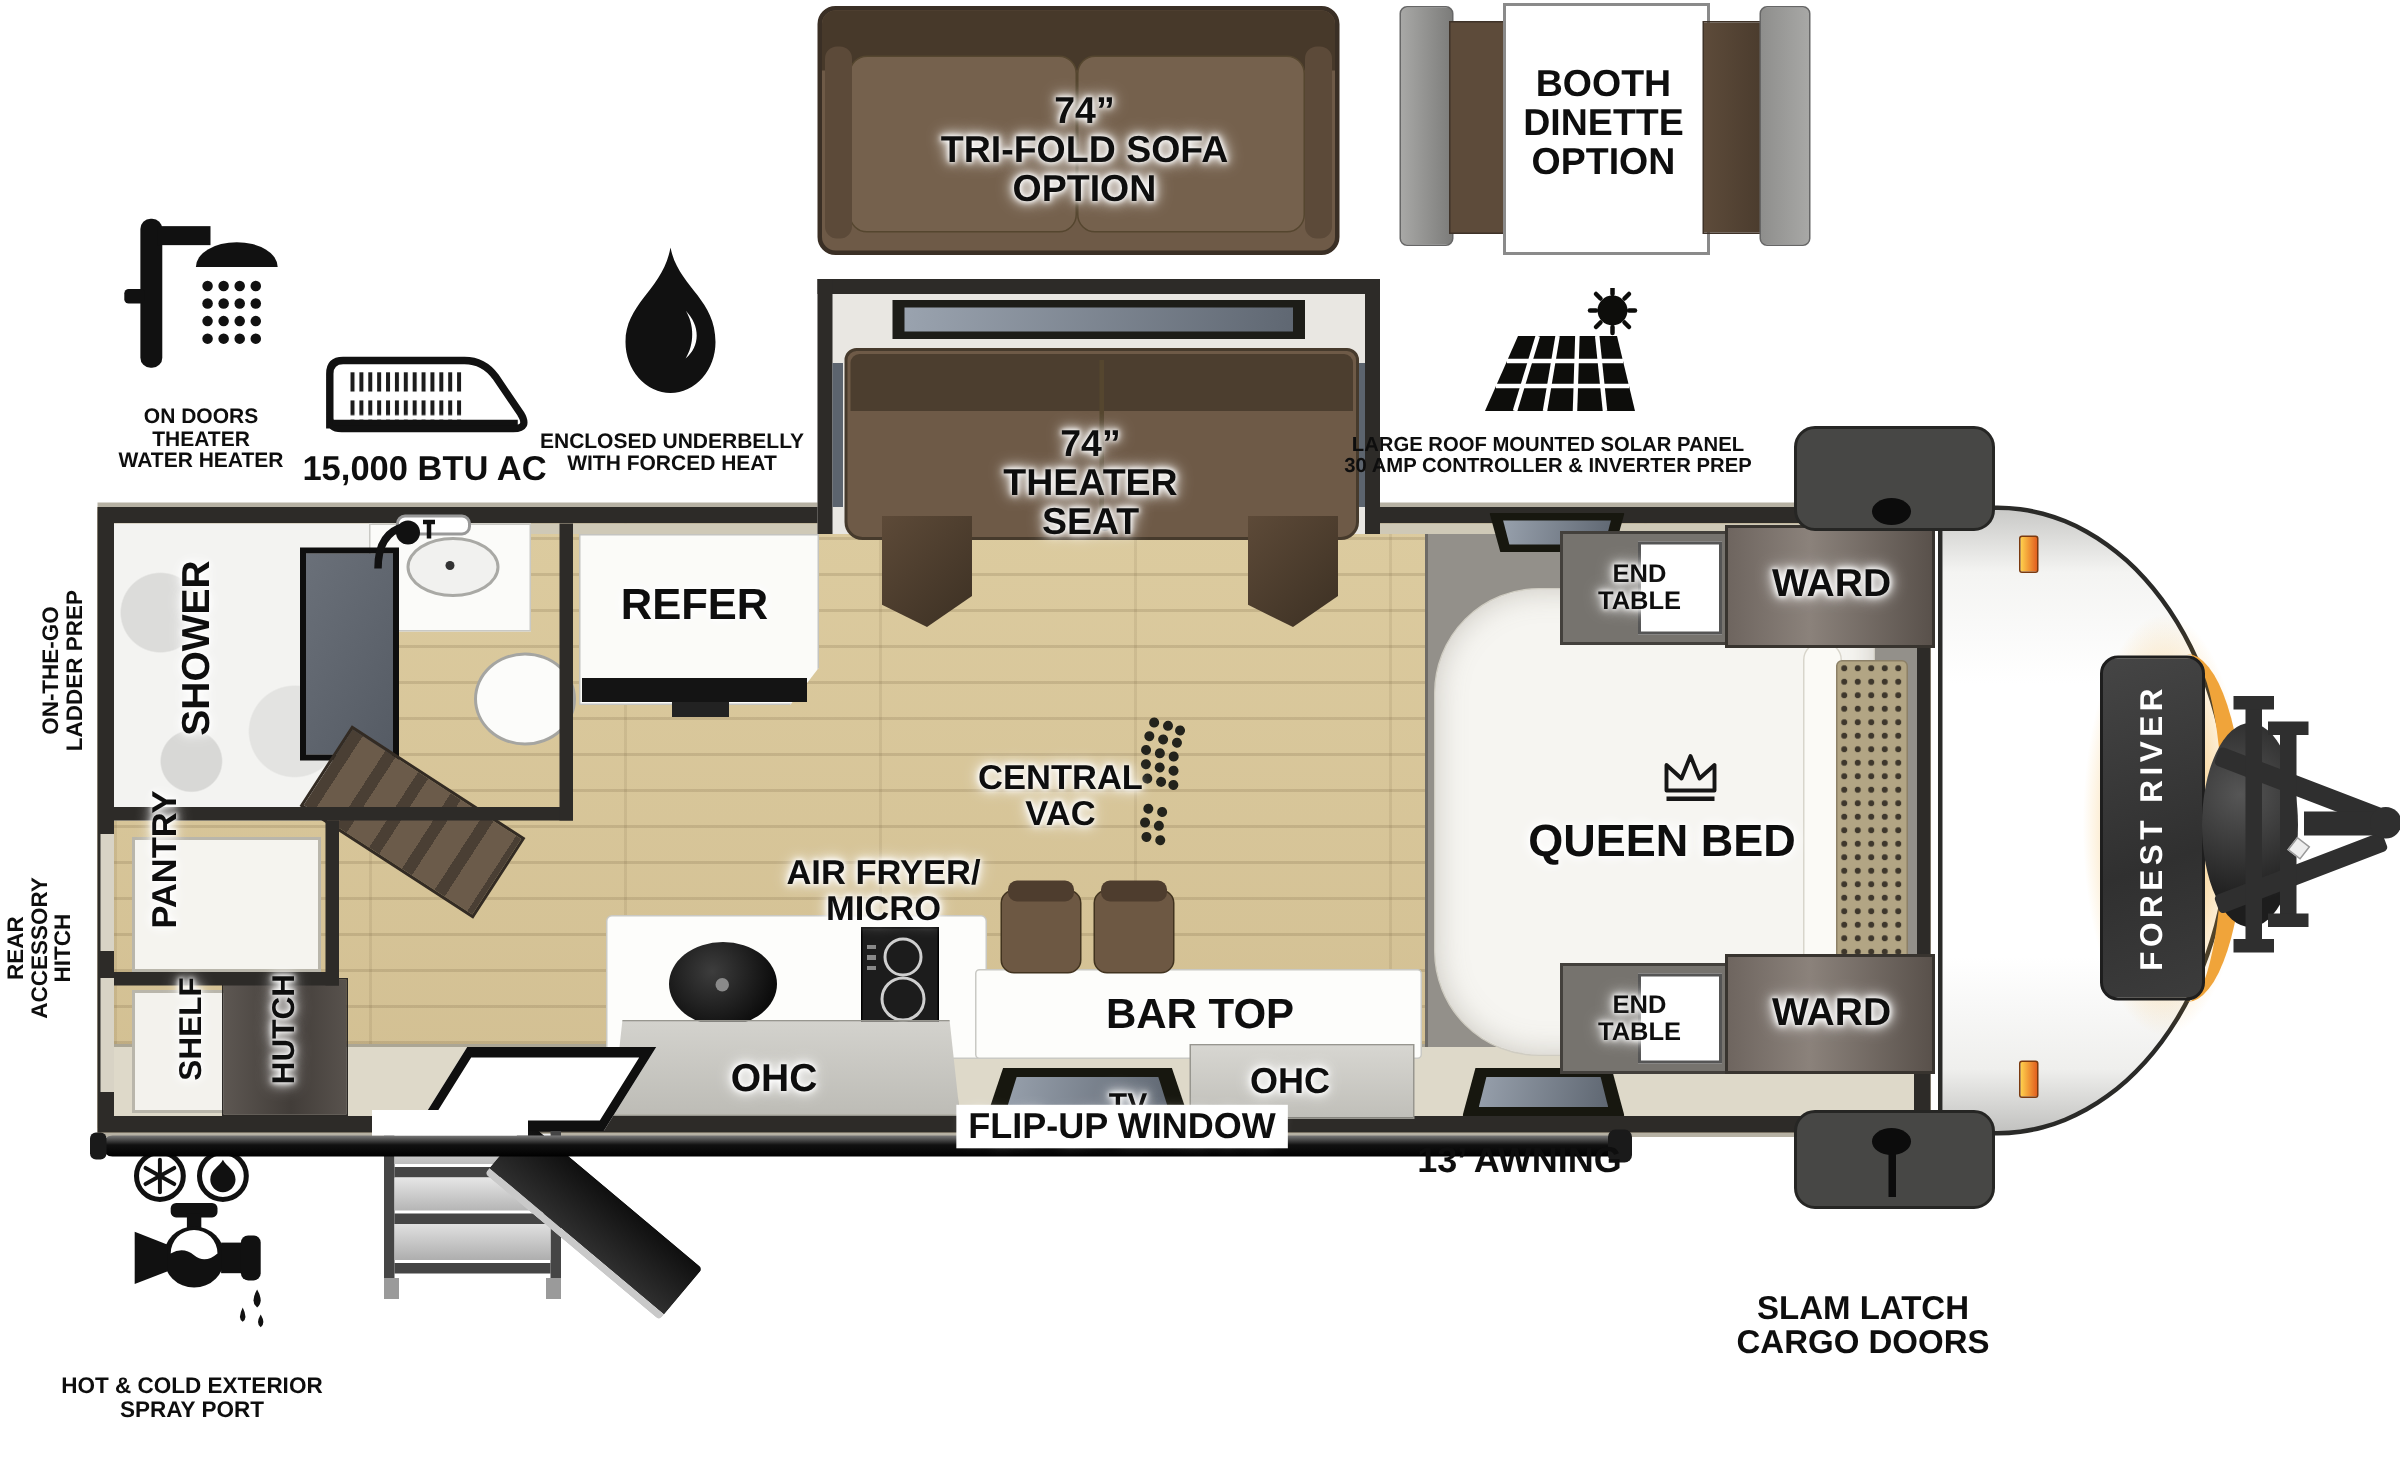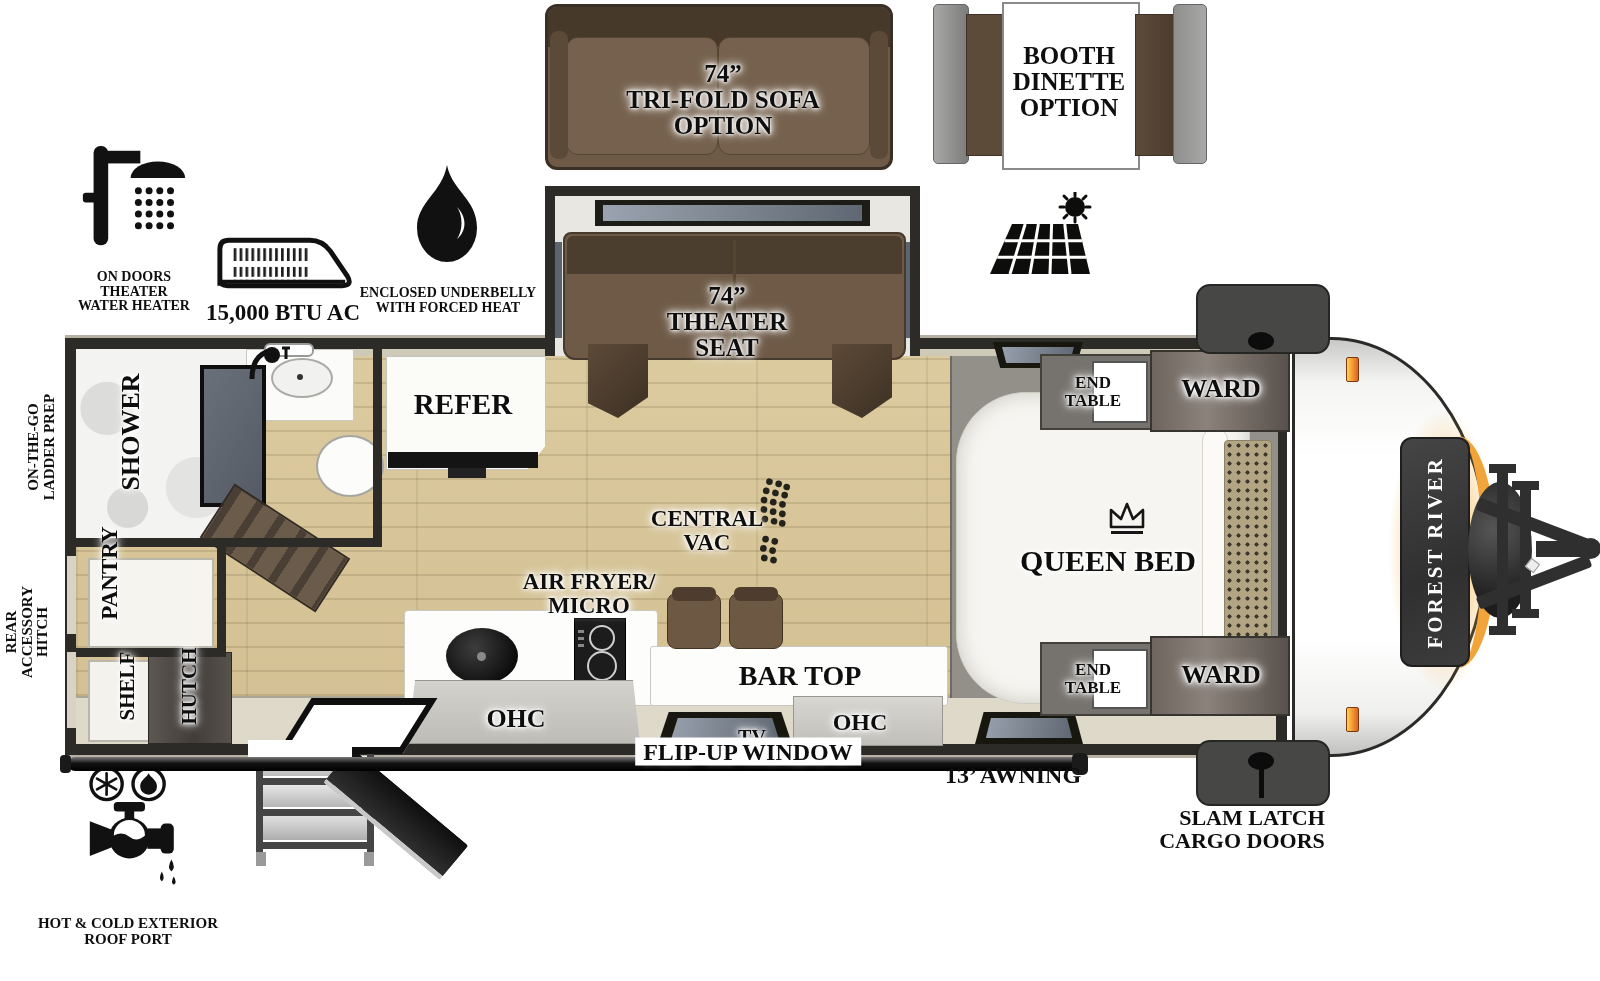--- a/index.html
+++ b/index.html
@@ -1,17 +1,17 @@
 <!DOCTYPE html>
 <html><head>
 <meta charset="utf-8">
 <style>
   html,body{margin:0;padding:0;background:#fff;}
   #canvas{position:relative;width:1600px;height:981px;background:#fff;overflow:hidden;
-          font-family:Liberation Serif, serif;}
+          font-family:Liberation Sans, sans-serif;}
   .abs{position:absolute;}
   .lbl{position:absolute;font-weight:bold;color:#0e0e0e;text-align:center;line-height:1.04;
        transform:translate(-50%,-50%);white-space:nowrap;z-index:7;
        text-shadow:0 0 3px #fff,0 0 5px #fff,0 0 8px #fff,0 0 12px #fff;}
   .plain{text-shadow:none;}
   .rot{transform:translate(-50%,-50%) rotate(-90deg);}
   .wall{background:#2d2b28;}
   .win{position:absolute;background:#17170f;clip-path:polygon(8% 0,92% 0,100% 100%,0 100%);z-index:4;}
   .win .glass{position:absolute;left:10%;right:10%;top:18%;bottom:18%;
        background:linear-gradient(100deg,#97a0ac,#5f6772);clip-path:polygon(6% 0,94% 0,100% 100%,0 100%);}
@@ -118,20 +118,23 @@
         <line x1="95" y1="0" x2="95" y2="4"></line>
           <line x1="95" y1="26" x2="95" y2="30"></line>
         <line x1="80" y1="15" x2="84" y2="15"></line>
           <line x1="106" y1="15" x2="110" y2="15"></line>
         <line x1="84" y1="4" x2="87" y2="7"></line>
           <line x1="103" y1="23" x2="106" y2="26"></line>
         <line x1="106" y1="4" x2="103" y2="7"></line>
           <line x1="87" y1="23" x2="84" y2="26"></line>
       </g>
     </svg>
+  </div>
+  <div class="lbl plain" style="left:1032px;top:304px;font-size:13.5px;">
+    <span>LARGE ROOF MOUNTED SOLAR PANEL</span><br><span>30 AMP CONTROLLER &amp; INVERTER PREP</span>
   </div>
 
   <div class="lbl rot plain" style="left:42px;top:447px;font-size:15px;">
     <span>ON-THE-GO</span><br><span>LADDER PREP</span>
   </div>
   <div class="lbl rot plain" style="left:27px;top:632px;font-size:15px;">
     <span>REAR</span><br><span>ACCESSORY</span><br><span>HITCH</span>
   </div>
 
   <div class="abs" style="left:65px;top:338px;width:1222px;height:417px;border:11px solid #2d2b28;box-sizing:border-box;z-index:1;
@@ -362,21 +365,21 @@
   </div>
   <div class="abs" style="left:1196px;top:740px;width:130px;height:62px;background:#474745;border:2px solid #262624;border-radius:14px;z-index:5;">
     <div class="abs" style="left:50px;top:10px;width:26px;height:18px;background:#0c0c0c;border-radius:50%;"></div>
     <div class="abs" style="left:61px;top:26px;width:5px;height:30px;background:#0c0c0c;"></div>
   </div>
 
   <div class="lbl" style="left:748px;top:752px;font-size:24px;z-index:8;">
     <span style="background:#fff;padding:1px 8px;margin-top:48px;">FLIP-UP WINDOW</span>
   </div>
   <div class="lbl plain" style="left:1013px;top:775px;font-size:24px;z-index:8;">13’ AWNING</div>
-  <div class="lbl plain" style="left:1242px;top:830px;font-size:22px;z-index:8;text-align:right;">
+  <div class="lbl plain" style="left:1242px;top:884px;font-size:22px;z-index:8;">
     <span>SLAM LATCH</span><br><span>CARGO DOORS</span>
   </div>
 
   <div class="abs" style="left:84px;top:766px;">
     <svg width="122" height="120" viewBox="0 0 100 100">
       <circle cx="18" cy="15" r="13" fill="none" stroke="#111" stroke-width="2.8"></circle>
       <g stroke="#111" stroke-width="2.2" stroke-linecap="round">
         <line x1="18" y1="6" x2="18" y2="24"></line>
           <line x1="10" y1="10.5" x2="26" y2="19.5"></line>
           <line x1="26" y1="10.5" x2="10" y2="19.5"></line>
@@ -389,16 +392,16 @@
       <path d="M24,58 a13,13 0 0 1 26,0 q-7,6 -13,1 t-13,-1 Z" fill="#fff"></path>
       <polygon points="4,46 22,53 22,68 4,75" fill="#111"></polygon>
       <rect x="52" y="52" width="13" height="17" fill="#111"></rect>
       <rect x="63" y="48" width="11" height="25" rx="4" fill="#111"></rect>
       <path d="M72,78 q4,7 0,10 q-4,-3 0,-10 Z" fill="#111"></path>
       <path d="M64,88 q3,6 0,8 q-3,-2 0,-8 Z" fill="#111"></path>
       <path d="M74,92 q3,5 0,7 q-3,-2 0,-7 Z" fill="#111"></path>
     </svg>
   </div>
   <div class="lbl plain" style="left:128px;top:932px;font-size:15px;">
-    <span>HOT &amp; COLD EXTERIOR</span><br><span>ROOF PORT</span>
+    <span>HOT &amp; COLD EXTERIOR</span><br><span>SPRAY PORT</span>
   </div>
 
 </div>
 
 </body></html>

